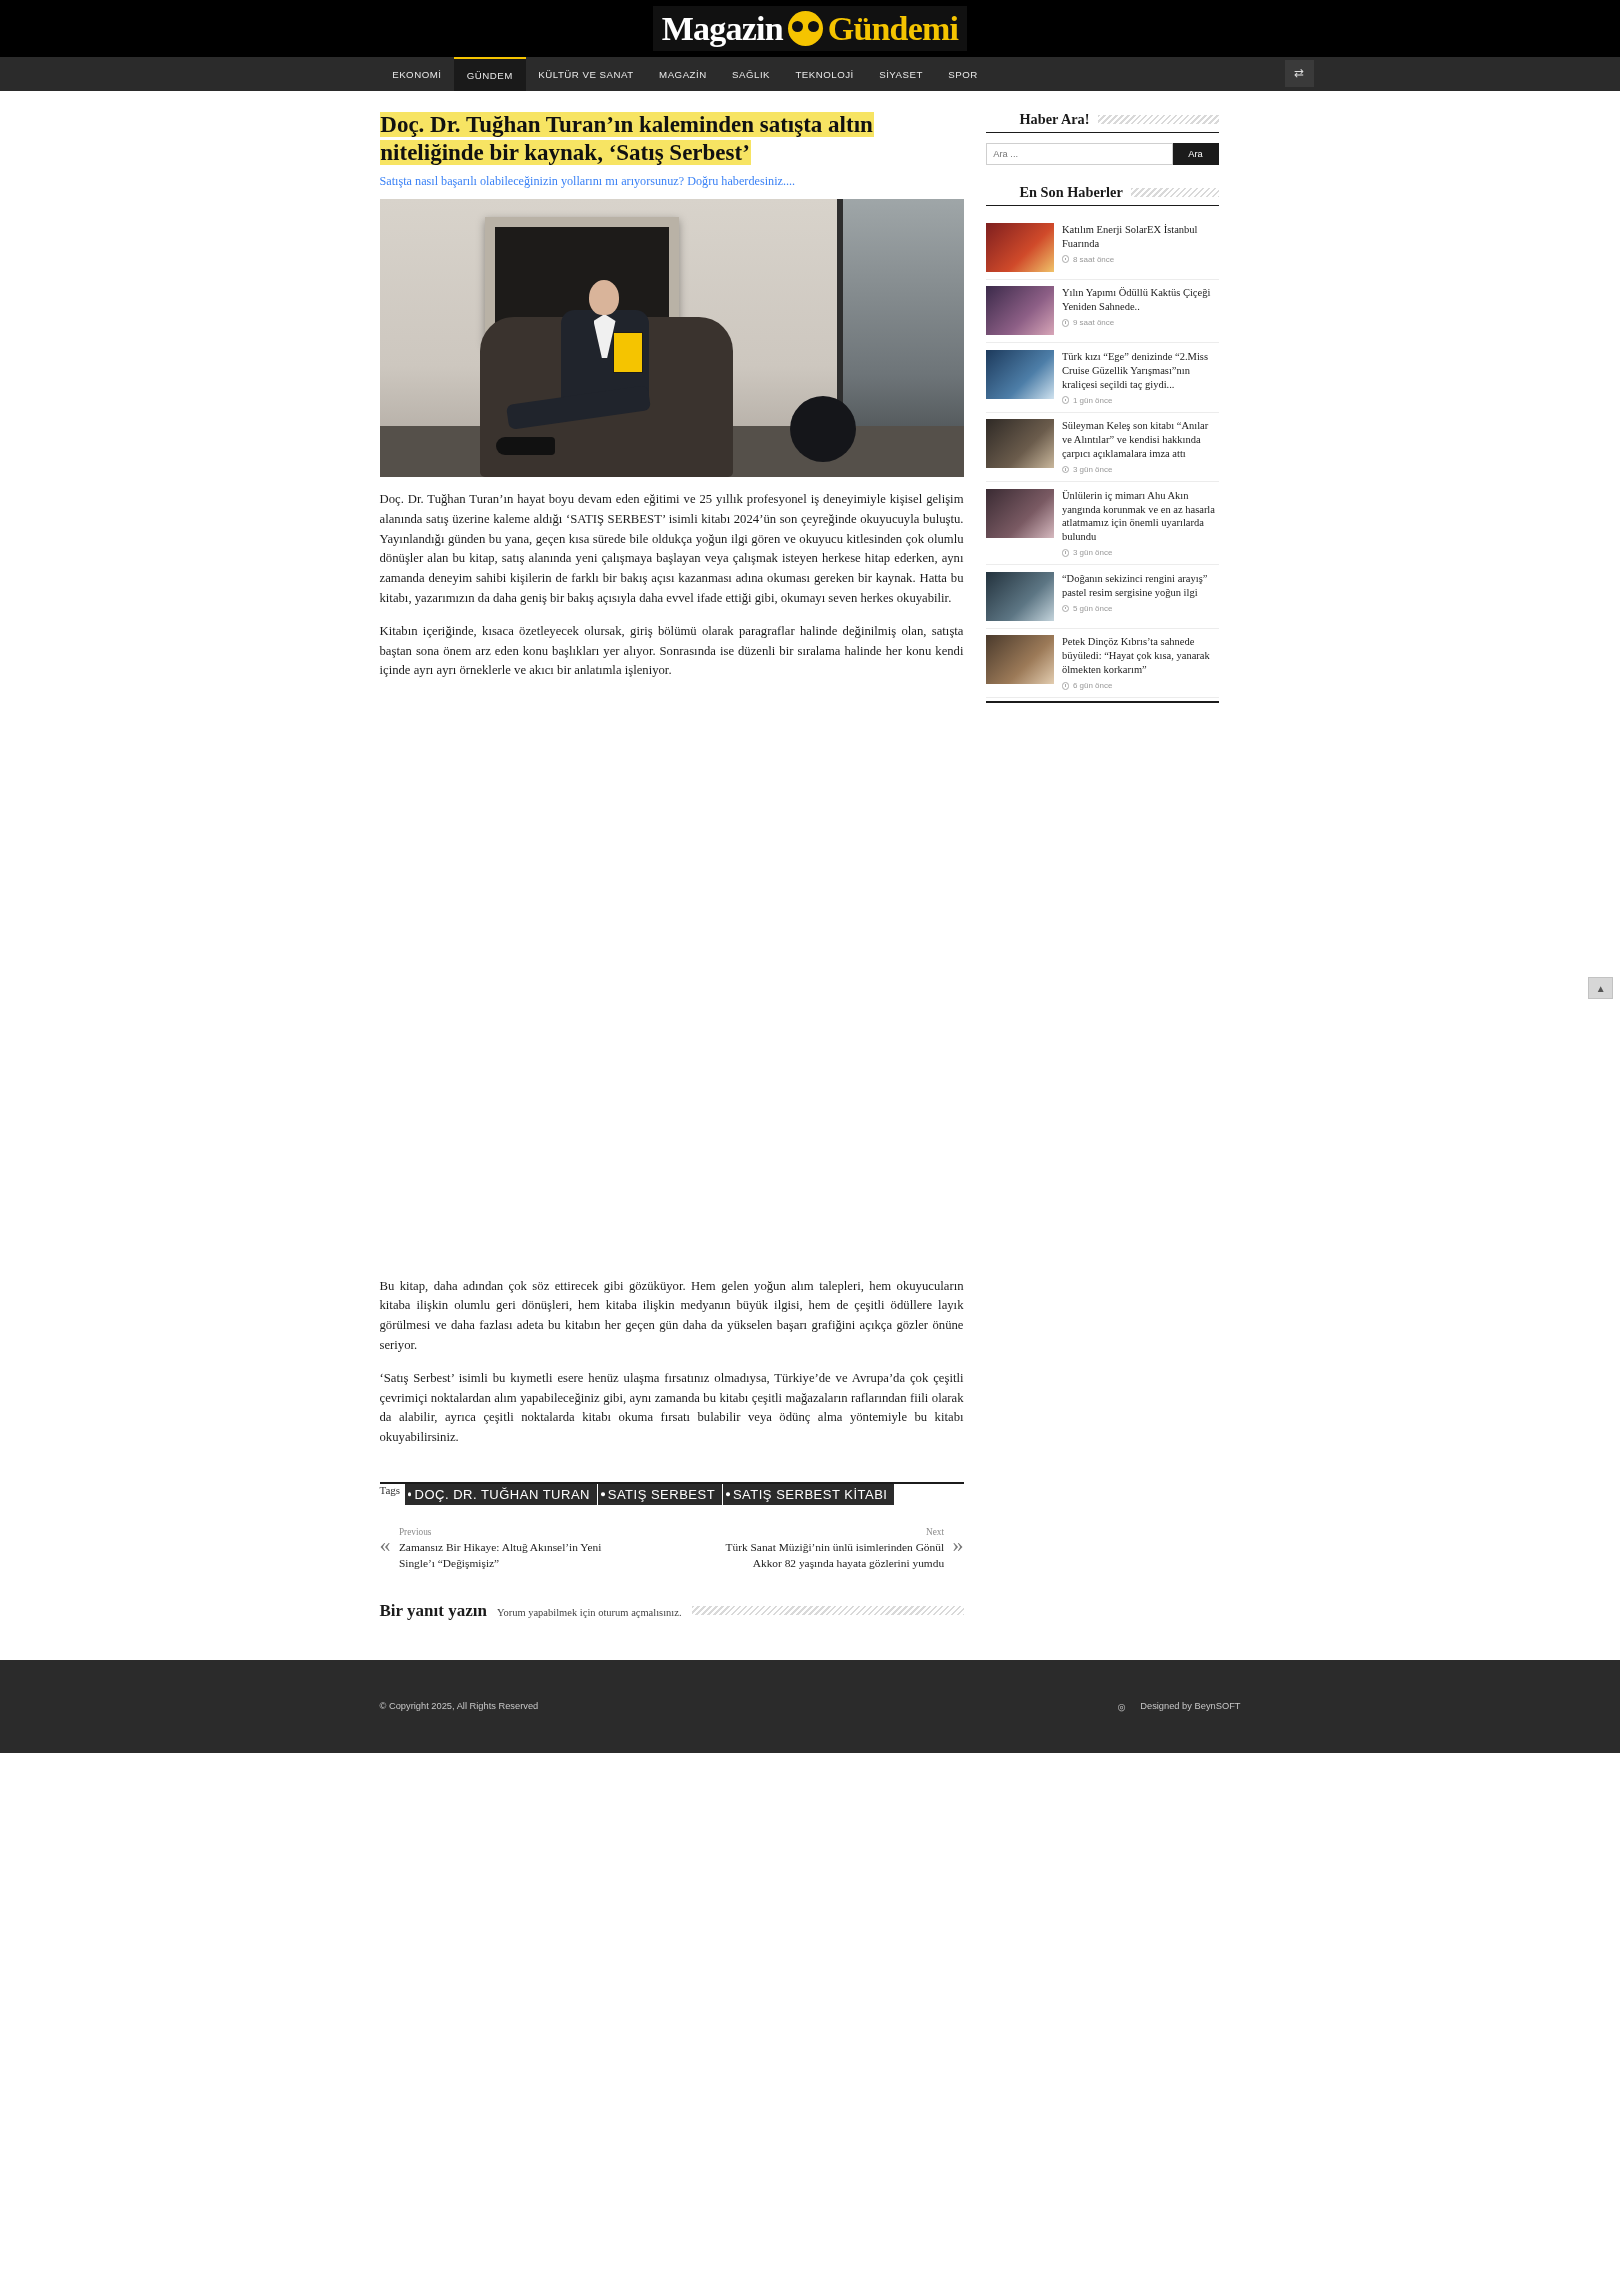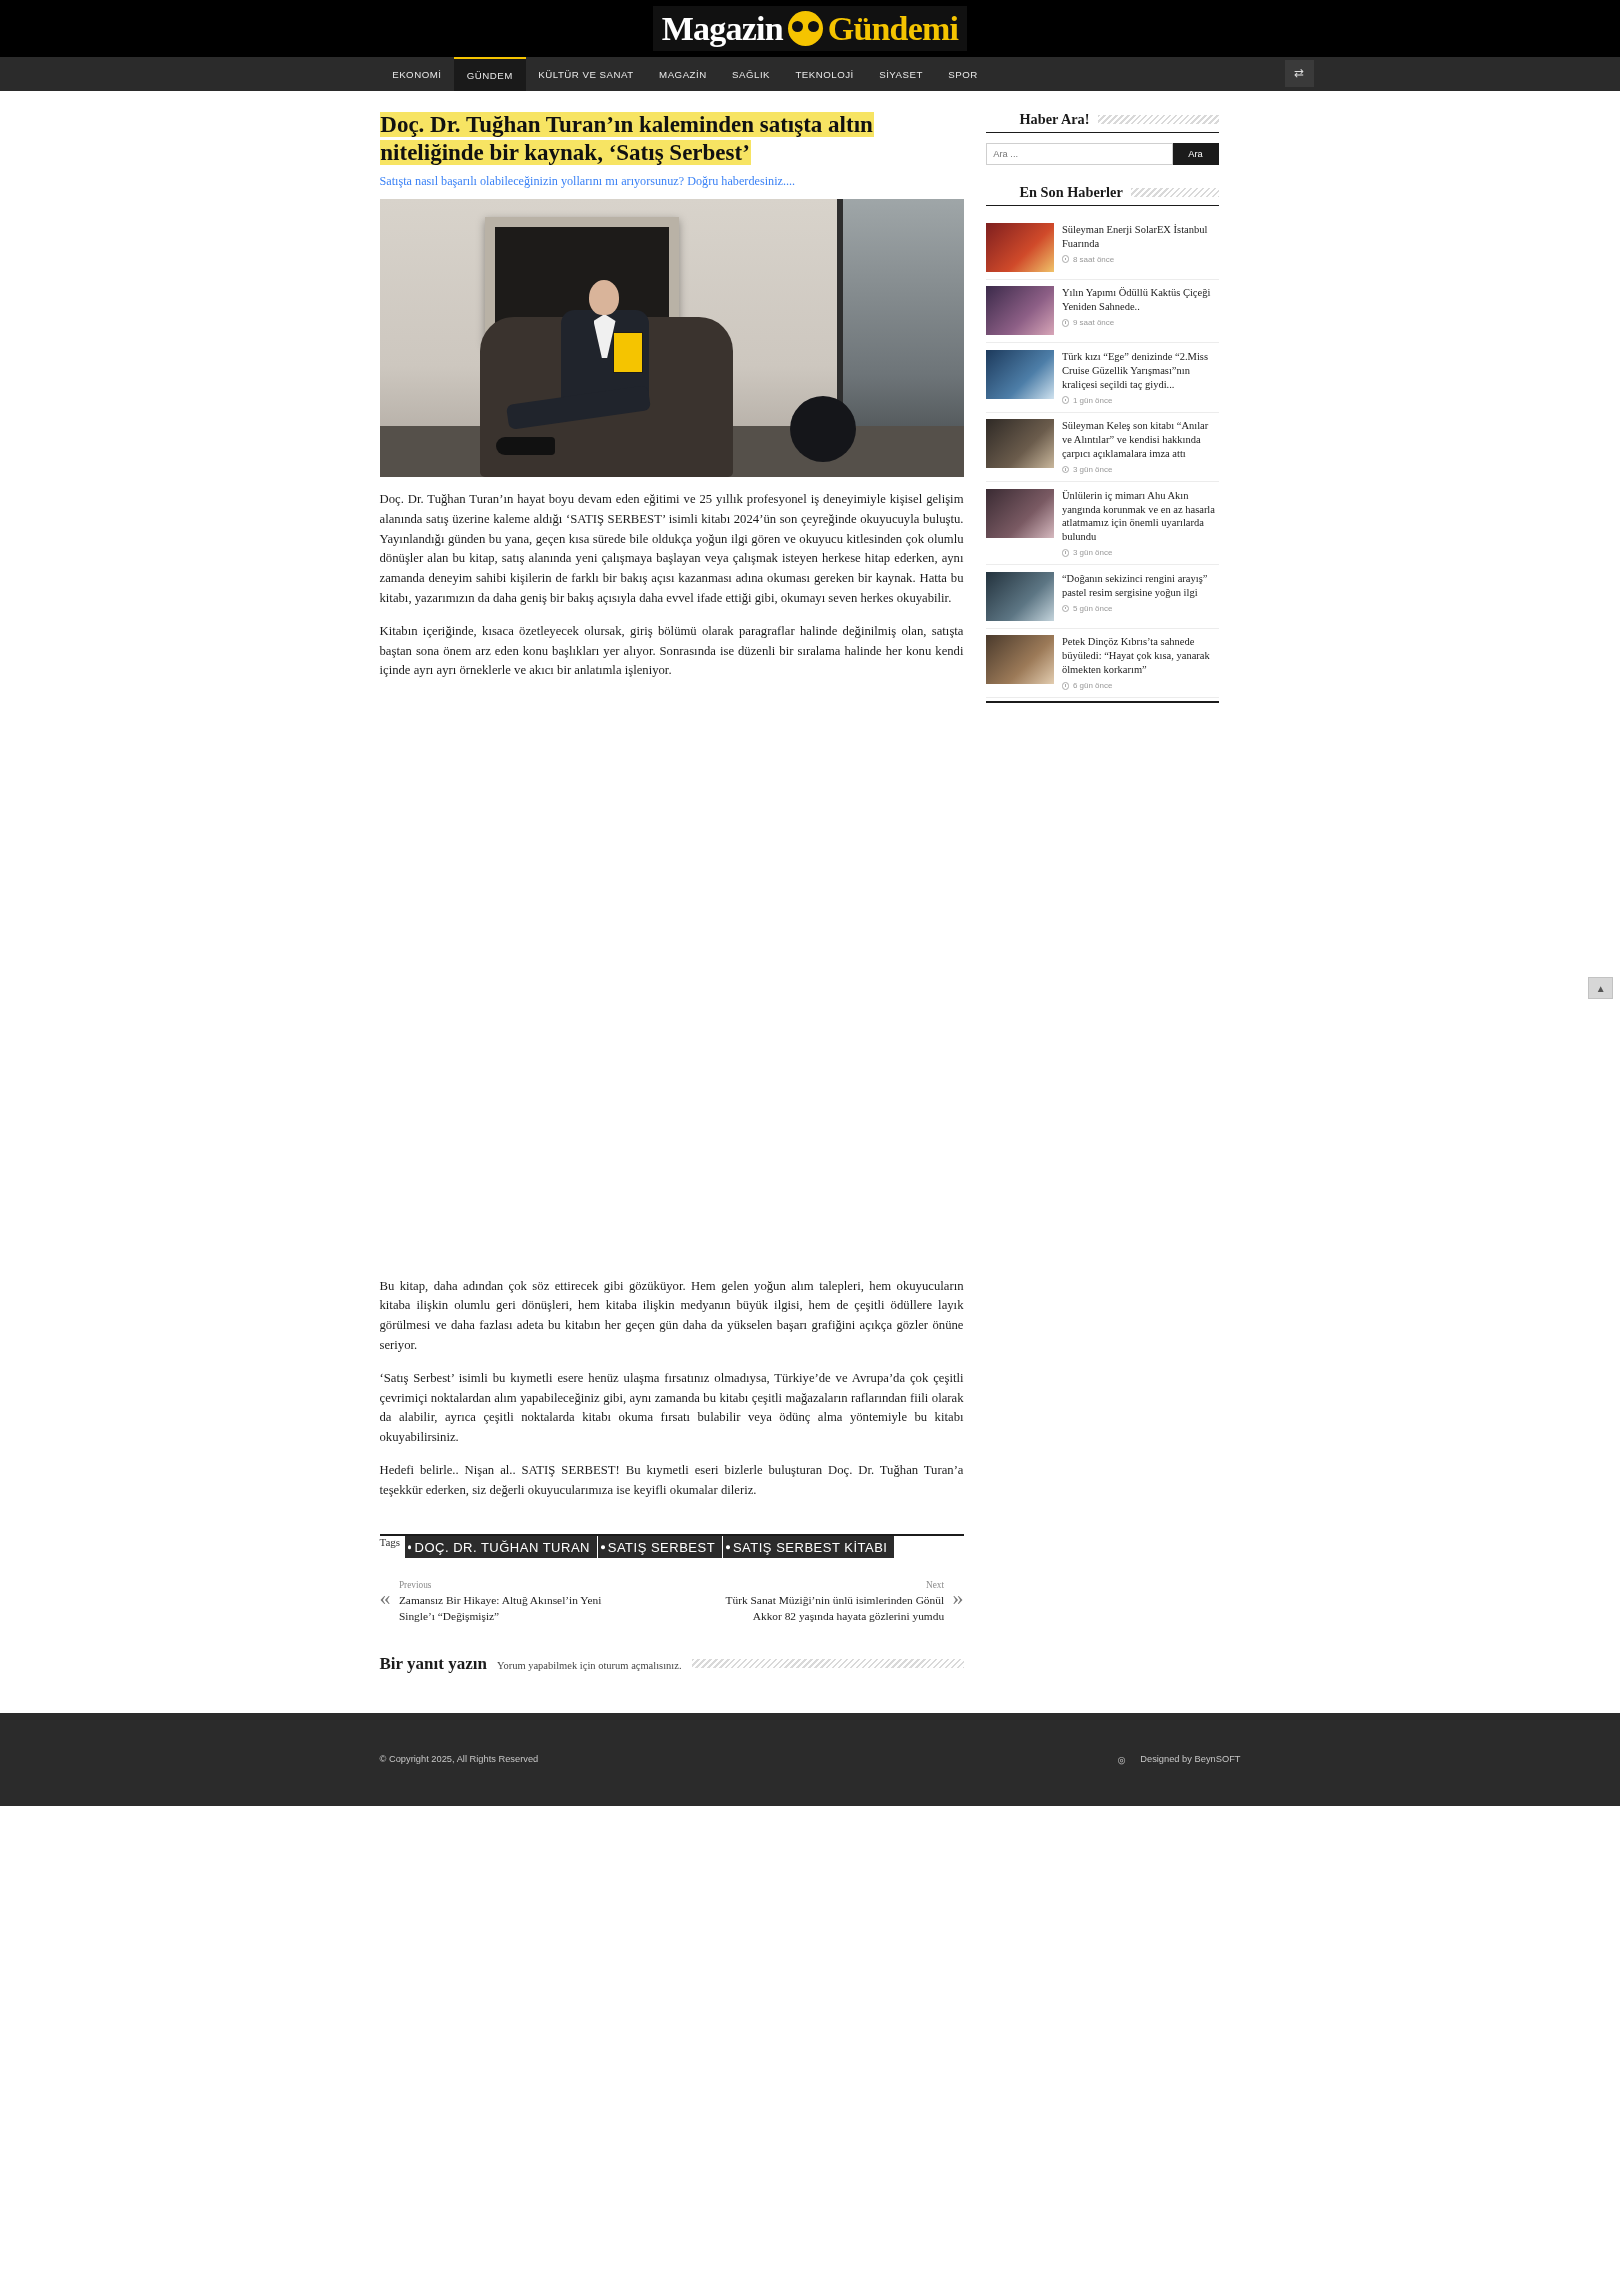--- a/index.html
+++ b/index.html
@@ -487,21 +487,20 @@
         <div class="shoe"></div>
       </div>
 
       <p class="para">Doç. Dr. Tuğhan Turan’ın hayat boyu devam eden eğitimi ve 25 yıllık profesyonel iş deneyimiyle kişisel gelişim alanında satış üzerine kaleme aldığı ‘SATIŞ SERBEST’ isimli kitabı 2024’ün son çeyreğinde okuyucuyla buluştu. Yayınlandığı günden bu yana, geçen kısa sürede bile oldukça yoğun ilgi gören ve okuyucu kitlesinden çok olumlu dönüşler alan bu kitap, satış alanında yeni çalışmaya başlayan veya çalışmak isteyen herkese hitap ederken, aynı zamanda deneyim sahibi kişilerin de farklı bir bakış açısı kazanması adına okuması gereken bir kaynak. Hatta bu kitabı, yazarımızın da daha geniş bir bakış açısıyla daha evvel ifade ettiği gibi, okumayı seven herkes okuyabilir.</p>
       <p class="para">Kitabın içeriğinde, kısaca özetleyecek olursak, giriş bölümü olarak paragraflar halinde değinilmiş olan, satışta baştan sona önem arz eden konu başlıkları yer alıyor. Sonrasında ise düzenli bir sıralama halinde her konu kendi içinde ayrı ayrı örneklerle ve akıcı bir anlatımla işleniyor.</p>
 
       <div class="gap"></div>
 
       <p class="para">Bu kitap, daha adından çok söz ettirecek gibi gözüküyor. Hem gelen yoğun alım talepleri, hem okuyucuların kitaba ilişkin olumlu geri dönüşleri, hem kitaba ilişkin medyanın büyük ilgisi, hem de çeşitli ödüllere layık görülmesi ve daha fazlası adeta bu kitabın her geçen gün daha da yükselen başarı grafiğini açıkça gözler önüne seriyor.</p>
       <p class="para">‘Satış Serbest’ isimli bu kıymetli esere henüz ulaşma fırsatınız olmadıysa, Türkiye’de ve Avrupa’da çok çeşitli çevrimiçi noktalardan alım yapabileceğiniz gibi, aynı zamanda bu kitabı çeşitli mağazaların raflarından fiili olarak da alabilir, ayrıca çeşitli noktalarda kitabı okuma fırsatı bulabilir veya ödünç alma yöntemiyle bu kitabı okuyabilirsiniz.</p>
-      <p class="para">Hedefi belirle.. Nişan al.. SATIŞ SERBEST! Bu kıymetli eseri bizlerle buluşturan Doç. Dr. Tuğhan Turan’a teşekkür ederken, siz değerli okuyucularımıza ise keyifli okumalar dileriz.</p>
 
       <div class="tags-row">
         <span class="tags-label">Tags</span>
         <span class="tag">DOÇ. DR. TUĞHAN TURAN</span>
         <span class="tag">SATIŞ SERBEST</span>
         <span class="tag">SATIŞ SERBEST KİTABI</span>
       </div>
 
       <div class="pn">
         <div class="pn-block">
@@ -542,21 +541,21 @@
 
       <div class="widget">
         <div class="widget-head">
           <h4>En Son Haberler</h4>
           <span class="hatch"></span>
         </div>
 
         <div class="news-item">
           <div class="thumb t1"></div>
           <div class="news-body">
-            <p class="news-title">Süleyman Enerji SolarEX İstanbul Fuarında</p>
+            <p class="news-title">Katılım Enerji SolarEX İstanbul Fuarında</p>
             <div class="news-time">
               <span class="clock"></span>
               <span>8 saat önce</span>
             </div>
           </div>
         </div>
 
         <div class="news-item">
           <div class="thumb t2"></div>
           <div class="news-body">

